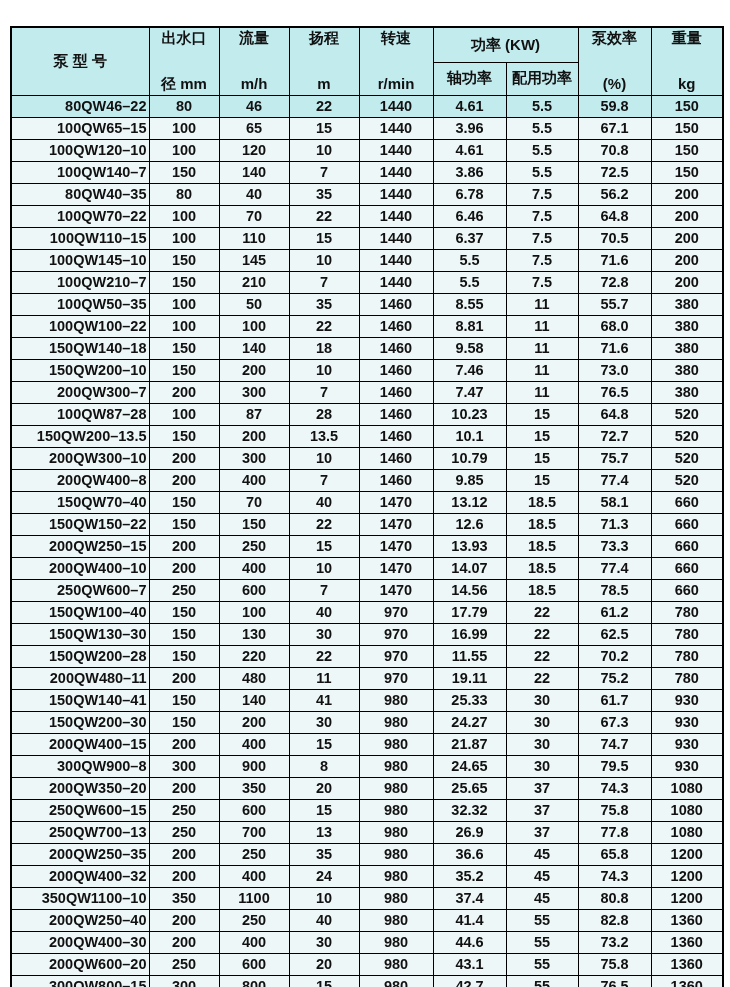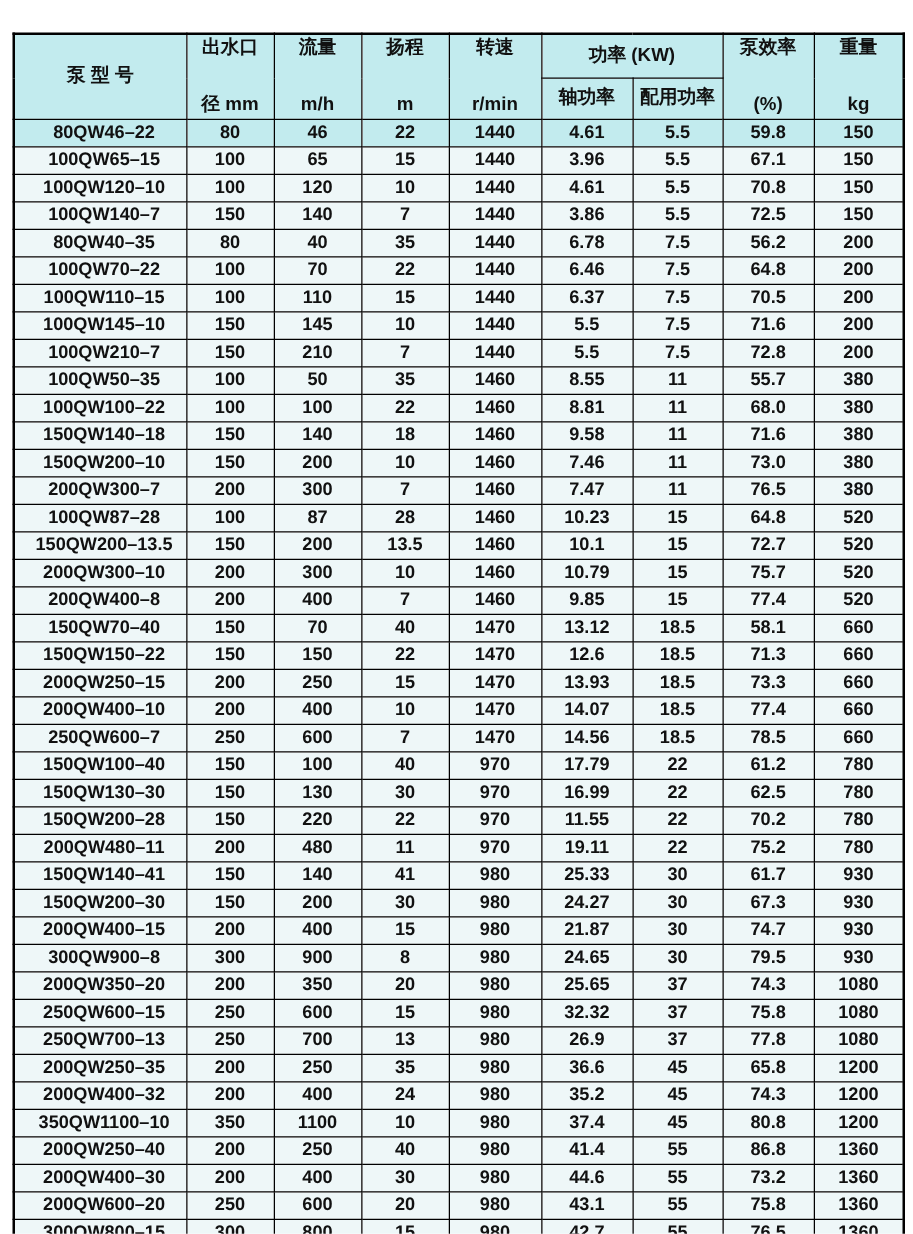--- a/index.html
+++ b/index.html
@@ -41,21 +41,21 @@
   .pump-table thead th[rowspan]{vertical-align:middle;}
   .pump-table thead th.group{border-bottom:1px solid var(--border);}
   .pump-table tbody td{
     background:var(--row-bg);
     font-size:14.5px;
     height:21px;
     text-align:center;
     padding:0 2px;
   }
   .pump-table tbody td.model{
-    text-align:center;
+    text-align:right;
     padding-left:8px;
   }
   .pump-table tbody tr.highlight td{background:var(--highlight-bg);}
 </style>
 </head>
 <body>
 
 <div class="page">
   <table class="pump-table">
     <colgroup>
@@ -531,21 +531,21 @@
   </tr>
 
   <tr>
     <td class="model">200QW250–40</td>
     <td>200</td>
     <td>250</td>
     <td>40</td>
     <td>980</td>
     <td>41.4</td>
     <td>55</td>
-    <td>86.8</td>
+    <td>82.8</td>
     <td>1360</td>
   </tr>
 
   <tr>
     <td class="model">200QW400–30</td>
     <td>200</td>
     <td>400</td>
     <td>30</td>
     <td>980</td>
     <td>44.6</td>

